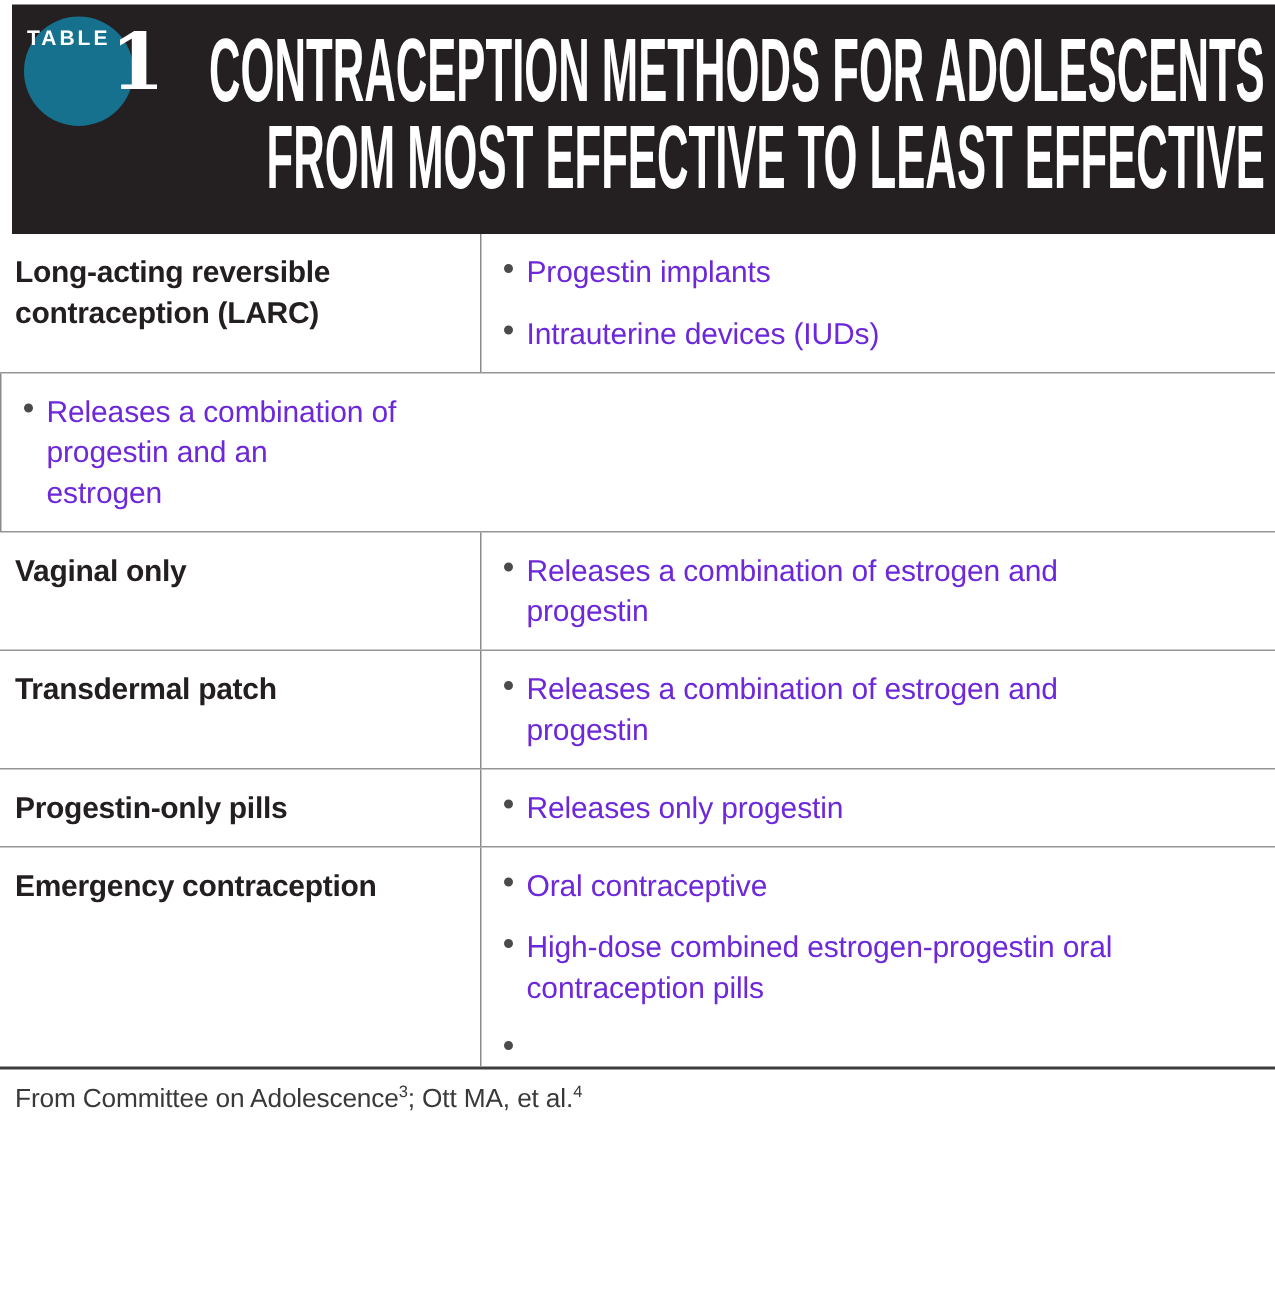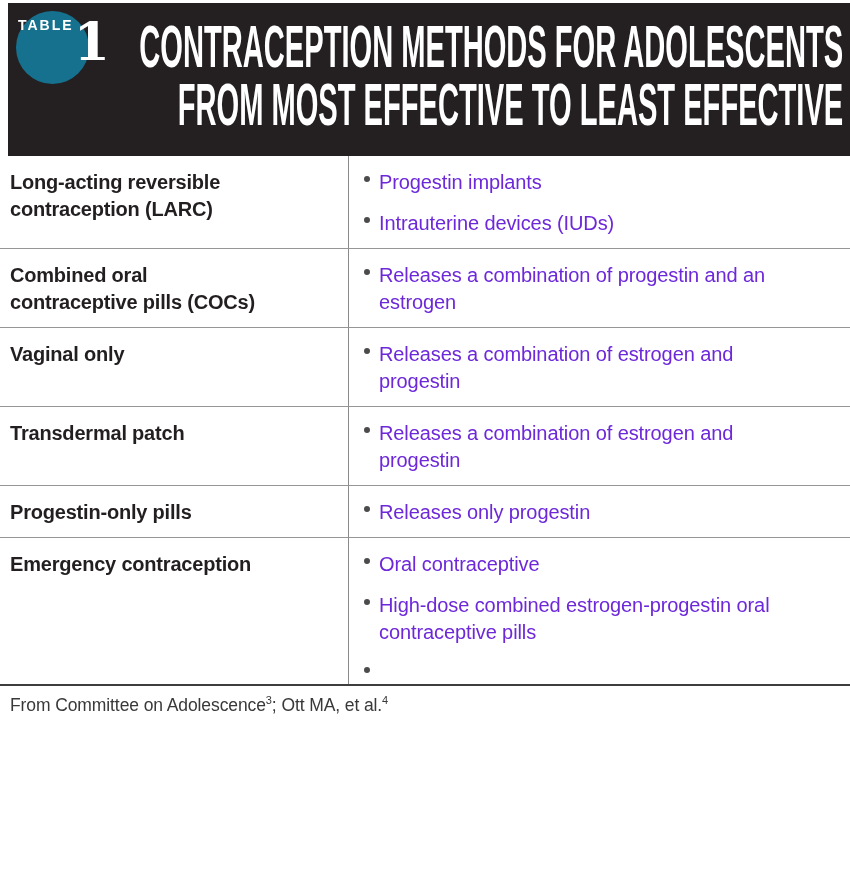--- a/index.html
+++ b/index.html
@@ -63,21 +63,20 @@
     font-size: 52px;
     line-height: 47px;
   }
 
   
   .tbl { width: 850px; }
   .row {
     display: grid;
     grid-template-columns: 320px 1fr;
     border-bottom: 1.5px solid #969696;
-    gap: 28px;
   }
   .row:last-of-type { border-bottom: 2px solid #3e3e3e; }
   .cell-method {
     padding: 13px 18px 11px 10px;
     font-weight: bold;
     font-size: 20px;
     line-height: 27px;
     letter-spacing: -0.2px;
     color: #231f20;
     white-space: pre-line;
@@ -142,22 +141,20 @@
             </li>
             <li class="detail">
               <span class="bullet"></span>
               <span class="dtext">Intrauterine devices (IUDs)</span>
             </li>
           </ul>
       </div>
     </div>
 
     <div class="row">
-      <div class="cell-method">Combined oral
-contraceptive pills (COCs)</div>
       <div class="cell-details">
         <ul class="details">
             <li class="detail">
               <span class="bullet"></span>
               <span class="dtext">Releases a combination of progestin and an
 estrogen</span>
             </li>
           </ul>
       </div>
     </div>
@@ -205,21 +202,21 @@
       <div class="cell-method">Emergency contraception</div>
       <div class="cell-details">
         <ul class="details">
             <li class="detail">
               <span class="bullet"></span>
               <span class="dtext">Oral contraceptive</span>
             </li>
             <li class="detail">
               <span class="bullet"></span>
               <span class="dtext">High-dose combined estrogen-progestin oral
-contraceptive pills</span>
+contraception pills</span>
             </li>
             <li class="detail">
               <span class="bullet"></span>
             </li>
           </ul>
       </div>
     </div>
   </div>
 
   <footer class="src">

